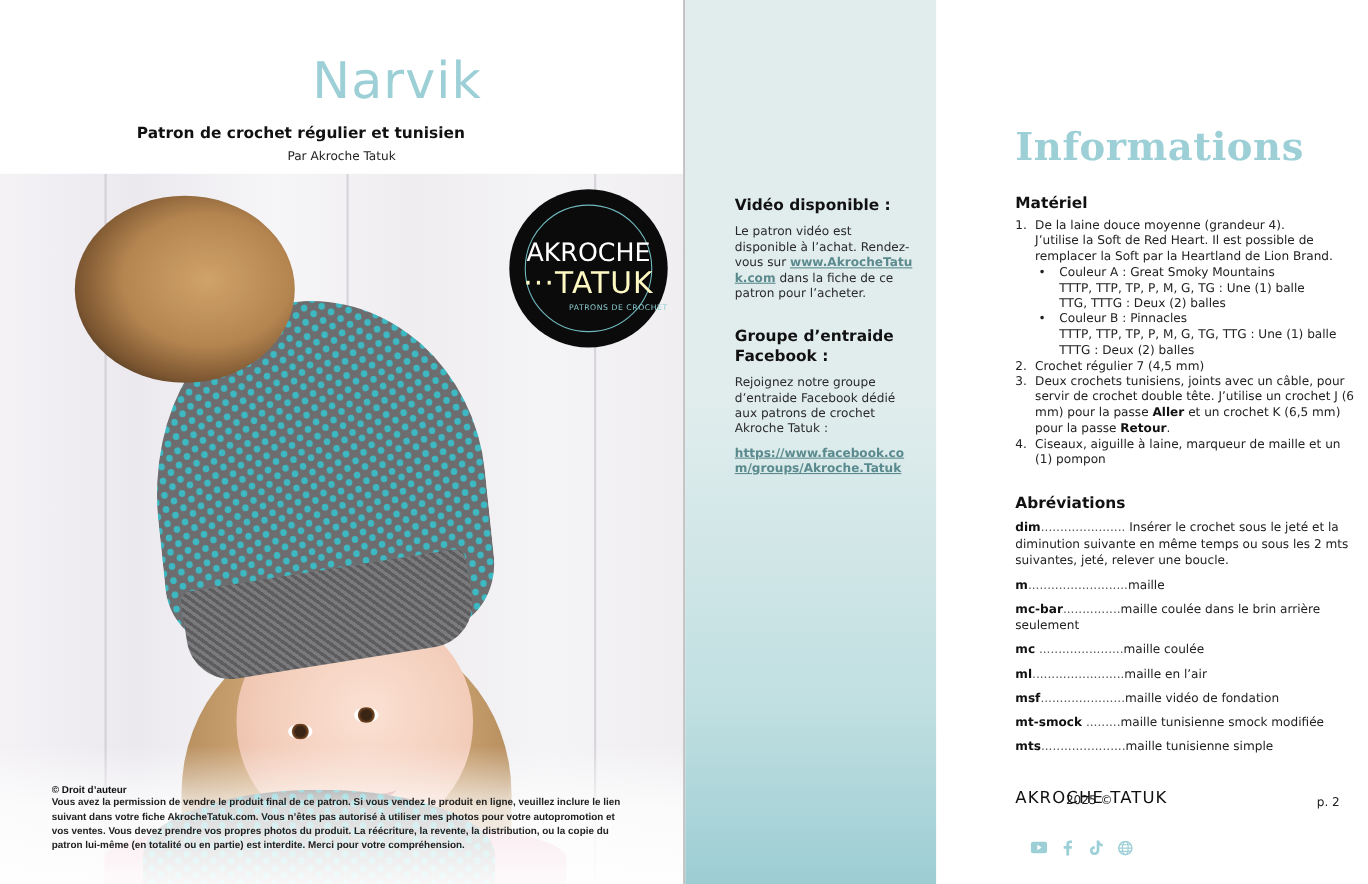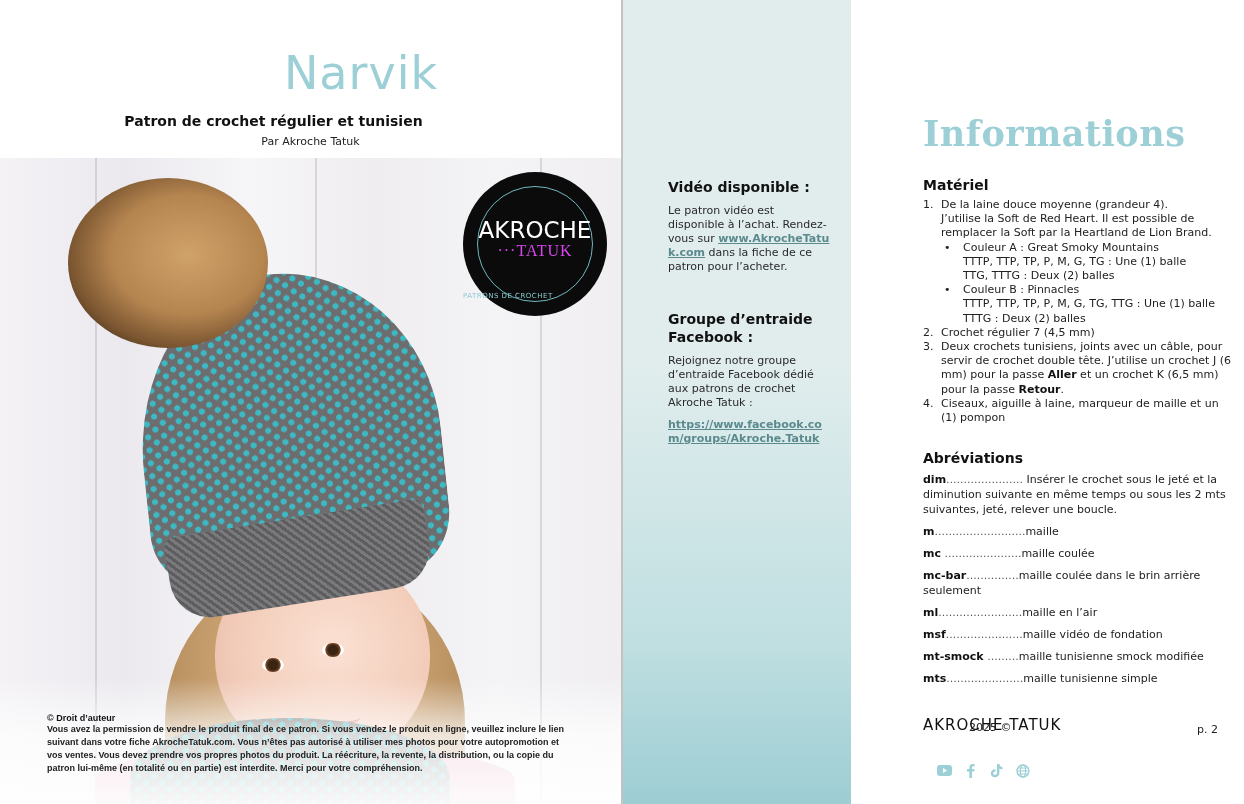--- a/index.html
+++ b/index.html
@@ -39,22 +39,22 @@
              radial-gradient(circle, #3cb9c2 28%, transparent 32%) 0 0 / 16px 13px,
              radial-gradient(circle, #3cb9c2 28%, transparent 32%) 8px 6px / 16px 13px,
              #737375; }
   .shirt { position: absolute; left: 95px; top: 590px; width: 420px; height: 80px; border-radius: 40% 40% 0 0; background: #e6a6bd; }
   .photo-fade { position: absolute; left: 0; top: 520px; width: 621px; height: 126px;
                 background: linear-gradient(180deg, rgba(255,255,255,0) 0%, rgba(255,255,255,0.75) 45%, rgba(255,255,255,0.95) 100%); }
 
   .logo { position: absolute; left: 463px; top: 172px; width: 144px; height: 144px; border-radius: 50%; background: #0b0b0b; }
   .logo-ring { position: absolute; left: 14px; top: 14px; width: 116px; height: 116px; border-radius: 50%; border: 1px solid #6fb8be; }
   .logo-l1 { position: absolute; top: 45px; left: 0; width: 144px; text-align: center; color: #fff; font-size: 23px; letter-spacing: 0px; font-family: "DejaVu Sans", sans-serif; }
-  .logo-l2 { position: absolute; top: 70px; left: 0; width: 144px; text-align: center; color: #d946ef; font-size: 16px; letter-spacing: 1px; font-family: Liberation Serif, serif; }
-  .logo-l3 { position: absolute; top: 120px; left: 0; width: 144px; text-align: left; color: #8ccdd2; font-size: 7px; letter-spacing: 0.5px; }
+  .logo-l2 { position: absolute; top: 70px; left: 0; width: 144px; text-align: center; color: #fef9c3; font-size: 27px; letter-spacing: 1px; }
+  .logo-l3 { position: absolute; top: 104px; left: 0; width: 144px; text-align: right; color: #8ccdd2; font-size: 7px; letter-spacing: 0.5px; }
 
   .copyright { position: absolute; left: 47px; top: 713px; width: 520px; font-family: "Liberation Sans", sans-serif; font-size: 9px; color: #111; }
   .copyright .c-title { font-weight: bold; margin-bottom: 0; }
   .copyright .c-body { line-height: 13px; font-weight: bold; color: #222; }
 
   
   .gutter { position: absolute; left: 621px; top: 0; width: 2px; height: 804px; background: #c2c2c2; }
   .sidebar { position: absolute; left: 623px; top: 0; width: 228px; height: 804px;
              background: linear-gradient(180deg, #e1eded 0%, #e1eded 45%, #c0dfe1 80%, #9ccdd3 100%); }
   .sb-block { position: absolute; left: 45px; width: 162px; }
@@ -123,21 +123,21 @@
 
 <div class="gutter"></div>
 
 <div class="sidebar">
   <div class="sb-block" style="top:178px;">
     <div class="sb-heading">Vidéo disponible :</div>
     <div class="sb-text">
       <span>Le patron vidéo est disponible à l’achat. Rendez-vous sur </span><a class="sb-link">www.AkrocheTatuk.com</a><span> dans la fiche de ce patron pour l’acheter.</span>
     </div>
   </div>
-  <div class="sb-block" style="top:310px;">
+  <div class="sb-block" style="top:297px;">
     <div class="sb-heading">Groupe d’entraide Facebook :</div>
     <div class="sb-text" style="margin-bottom:8px;">Rejoignez notre groupe d’entraide Facebook dédié aux patrons de crochet Akroche Tatuk :</div>
     <a class="sb-link" style="display:block;">https://www.facebook.com/groups/Akroche.Tatuk</a>
   </div>
 </div>
 
 <div class="right-page">
   <div class="info-title" style="color:#9ccfd6;">Informations</div>
 
   <div class="sec-head" style="top:177px;">Matériel</div>
@@ -176,22 +176,22 @@
     <div class="mat-item">
       <div class="mat-num">4.</div>
       <div class="mat-body">Ciseaux, aiguille à laine, marqueur de maille et un (1) pompon</div>
     </div>
   </div>
 
   <div class="sec-head" style="top:450px;">Abréviations</div>
   <div class="abbr-list">
     <div class="abbr-row"><span class="abbr-key">dim</span><span class="abbr-dots">......................</span><span> Insérer le crochet sous le jeté et la diminution suivante en même temps ou sous les 2 mts suivantes, jeté, relever une boucle.</span></div>
     <div class="abbr-row"><span class="abbr-key">m</span><span class="abbr-dots">..........................</span><span>maille</span></div>
+    <div class="abbr-row"><span class="abbr-key">mc-bar</span><span class="abbr-dots">...............</span><span>maille coulée dans le brin arrière seulement</span></div>
     <div class="abbr-row"><span class="abbr-key">mc</span><span class="abbr-dots"> ......................</span><span>maille coulée</span></div>
-    <div class="abbr-row"><span class="abbr-key">mc-bar</span><span class="abbr-dots">...............</span><span>maille coulée dans le brin arrière seulement</span></div>
     <div class="abbr-row"><span class="abbr-key">ml</span><span class="abbr-dots">........................</span><span>maille en l’air</span></div>
     <div class="abbr-row"><span class="abbr-key">msf</span><span class="abbr-dots">......................</span><span>maille vidéo de fondation</span></div>
     <div class="abbr-row"><span class="abbr-key">mt-smock</span><span class="abbr-dots"> .........</span><span>maille tunisienne smock modifiée</span></div>
     <div class="abbr-row"><span class="abbr-key">mts</span><span class="abbr-dots">......................</span><span>maille tunisienne simple</span></div>
   </div>
 
   <div class="footer-year">2025 ©</div>
   <div class="footer-brand">AKROCHE TATUK</div>
   <div class="footer-icons">
     <span class="ficon">

